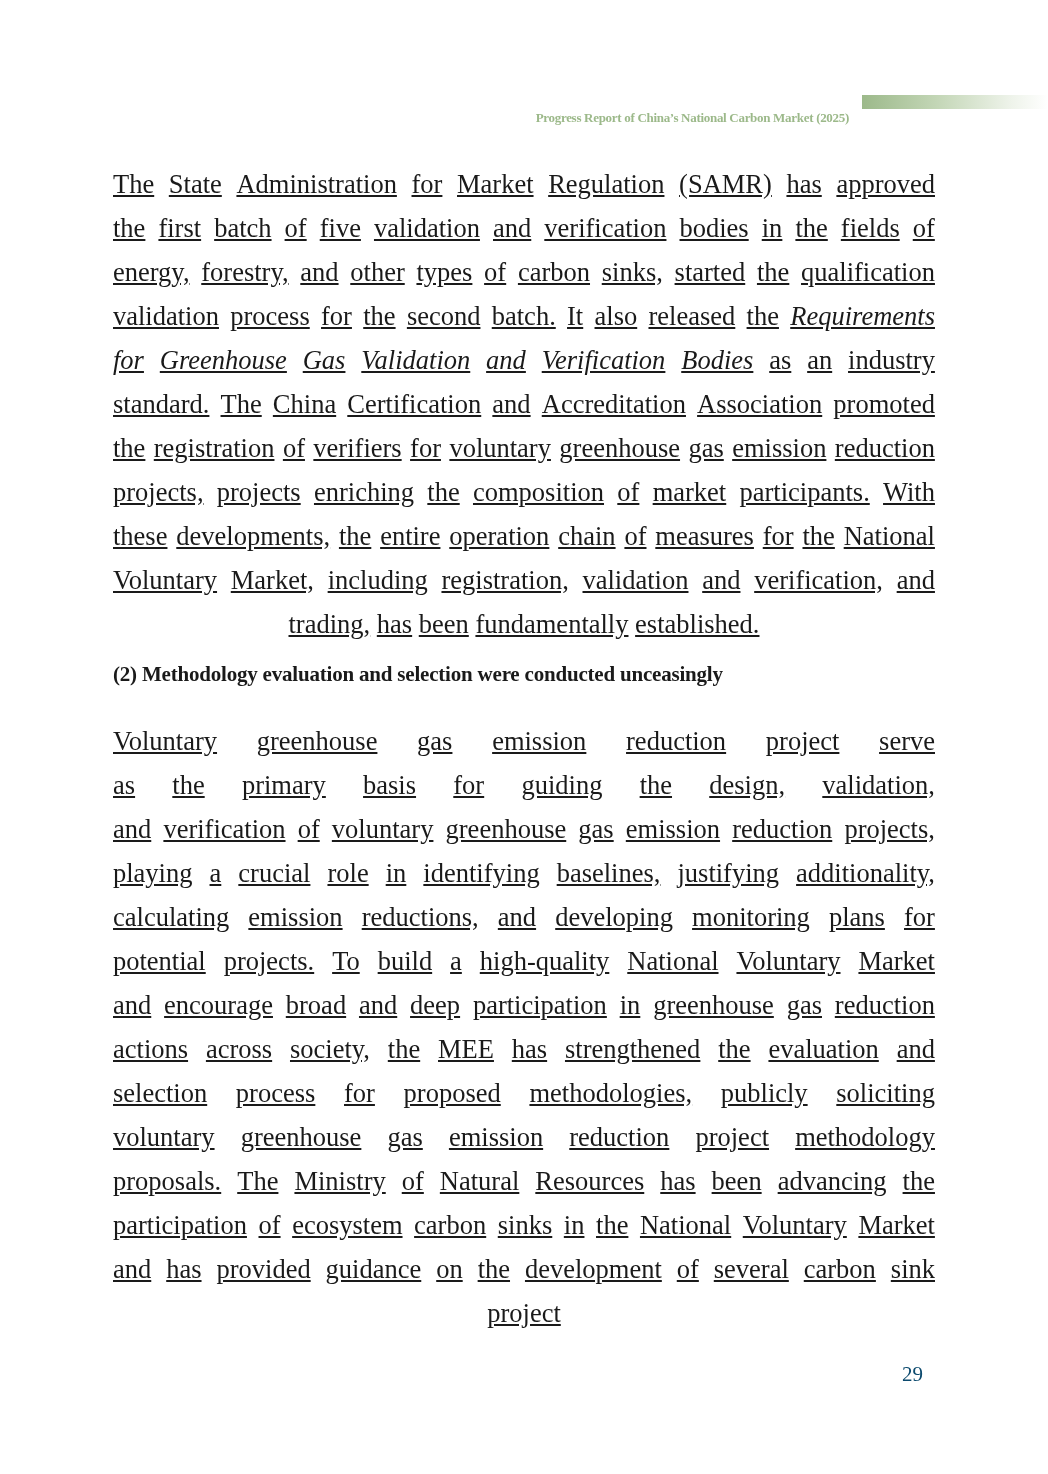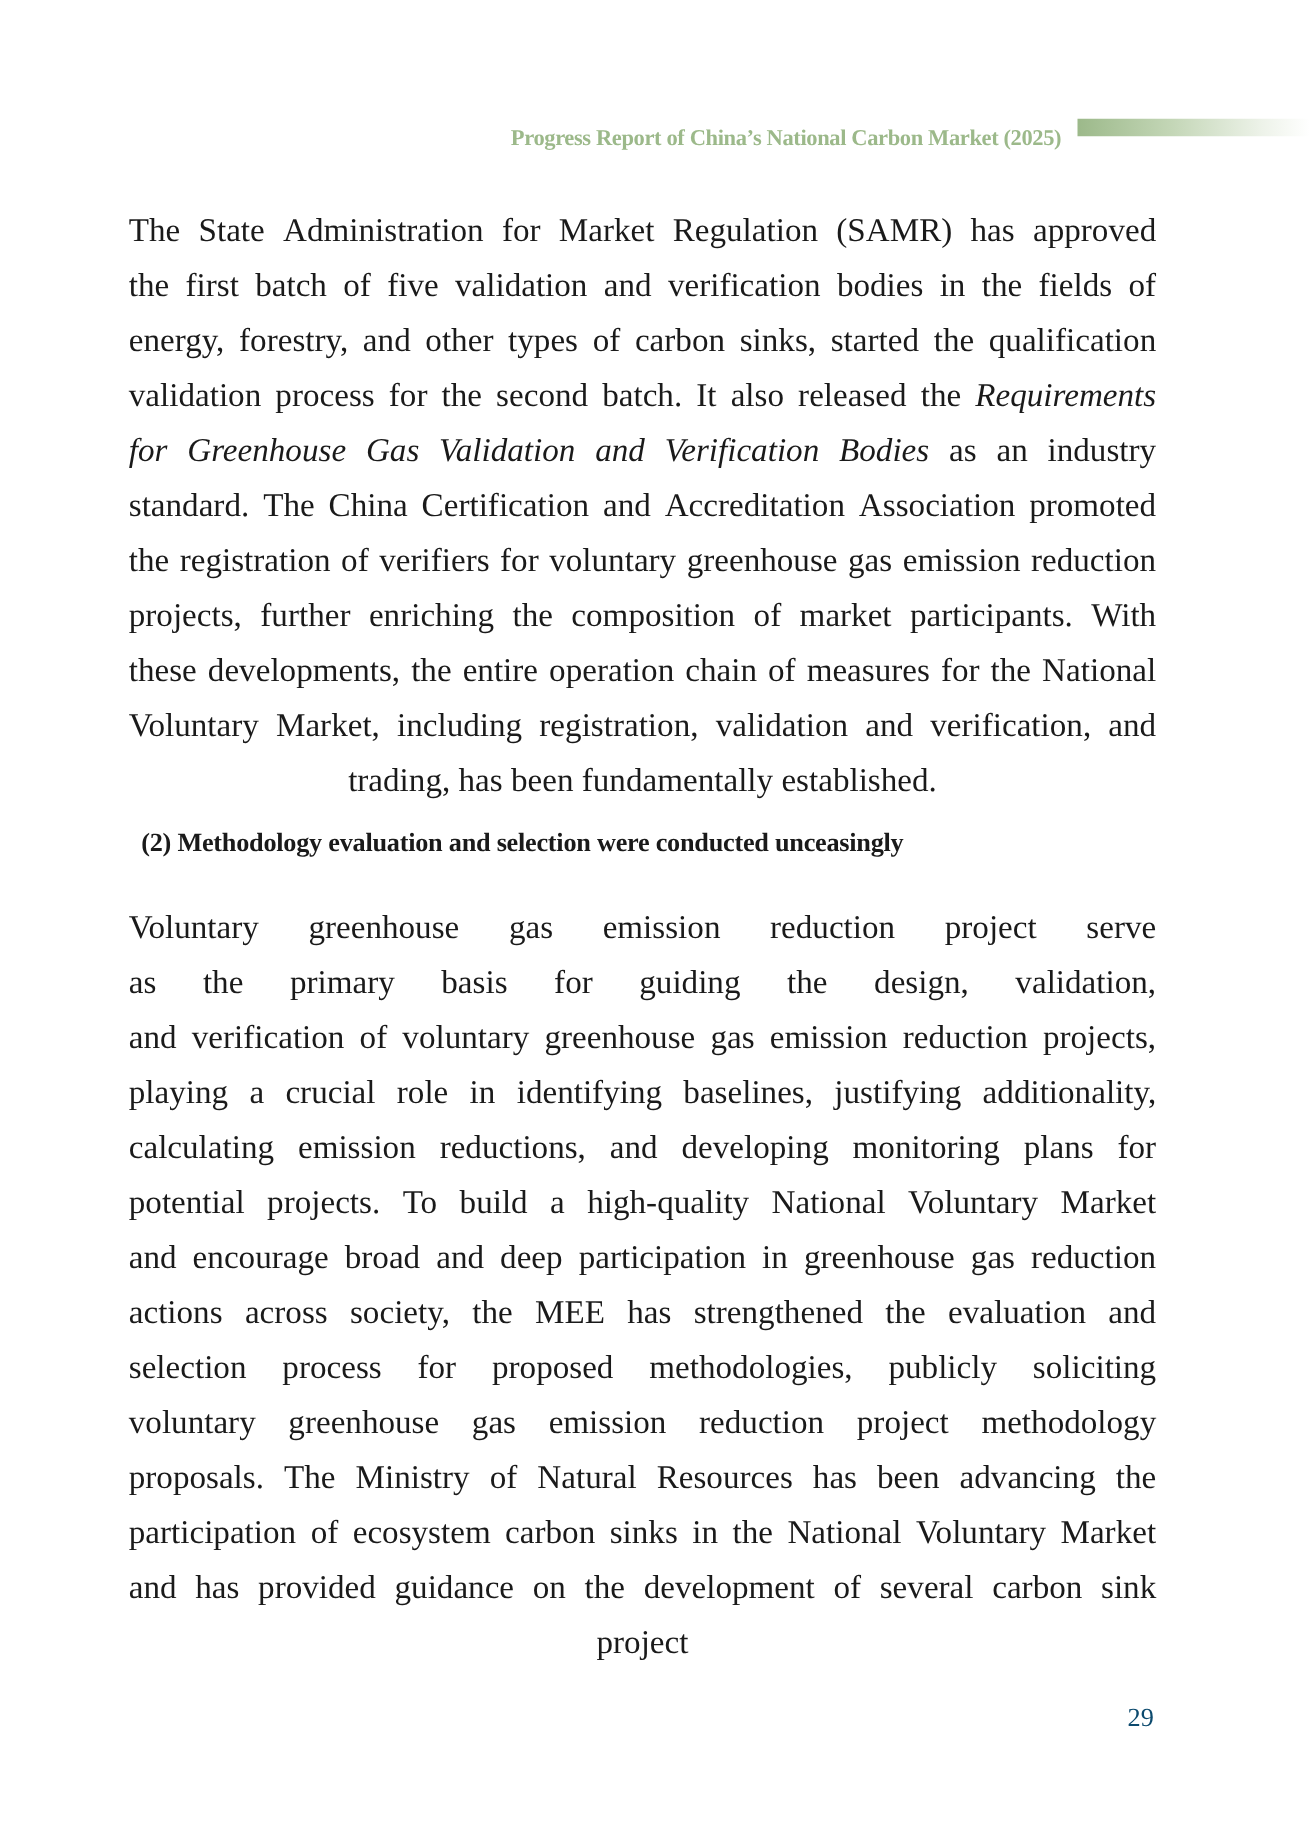--- a/index.html
+++ b/index.html
@@ -1,23 +1,23 @@
 <!DOCTYPE html>
 <html><head>
 <meta charset="utf-8">
 <style>
   html, body { margin: 0; padding: 0; background: #ffffff; }
   body { width: 1048px; height: 1474px; position: relative; overflow: hidden;
          font-family: "Liberation Serif", "DejaVu Serif", serif; color: #1a1a1a; }
   .running-header { position: absolute; top: 92px; left: 0; width: 1048px; height: 22px; }
-  .running-title { position: absolute; right: 199px; top: 8px; font-size: 18px; font-weight: bold;
+  .running-title { position: absolute; right: 199px; top: 18px; font-size: 13px; font-weight: bold;
                    color: #9cb98a; letter-spacing: -0.3px; white-space: nowrap; }
   .header-bar { position: absolute; left: 862px; top: 3px; width: 186px; height: 14px;
                 background: linear-gradient(to right, #9cb98a 0%, #c3d6b6 40%, #eef3ea 80%, #ffffff 100%); }
-  .content { position: absolute; left: 103px; width: 822px; }
+  .content { position: absolute; left: 113px; width: 822px; text-decoration: underline; }
   .para { font-size: 26.5px; line-height: 44px; margin: 0; }
   .jline { display: flex; justify-content: space-between; height: 44px; white-space: pre; }
   .jline.last { justify-content: center; gap: 0.25em; }
   em { font-style: italic; }
   .section-heading { position: absolute; left: 113px; top: 662px; font-size: 21px; font-weight: bold;
                      margin: 0; white-space: nowrap; letter-spacing: -0.2px; }
   .page-number { position: absolute; left: 902px; top: 1362px; font-size: 21px; color: #0c4a6e; }
 </style>
 </head>
 <body>
@@ -29,21 +29,21 @@
 
 <div class="content" style="top:162px;">
   <div class="para" id="p1">
       <div class="jline"><span>The</span><span>State</span><span>Administration</span><span>for</span><span>Market</span><span>Regulation</span><span>(SAMR)</span><span>has</span><span>approved</span></div>
       <div class="jline"><span>the</span><span>first</span><span>batch</span><span>of</span><span>five</span><span>validation</span><span>and</span><span>verification</span><span>bodies</span><span>in</span><span>the</span><span>fields</span><span>of</span></div>
       <div class="jline"><span>energy,</span><span>forestry,</span><span>and</span><span>other</span><span>types</span><span>of</span><span>carbon</span><span>sinks,</span><span>started</span><span>the</span><span>qualification</span></div>
       <div class="jline"><span>validation</span><span>process</span><span>for</span><span>the</span><span>second</span><span>batch.</span><span>It</span><span>also</span><span>released</span><span>the</span><em>Requirements</em></div>
       <div class="jline"><em>for</em><em>Greenhouse</em><em>Gas</em><em>Validation</em><em>and</em><em>Verification</em><em>Bodies</em><span>as</span><span>an</span><span>industry</span></div>
       <div class="jline"><span>standard.</span><span>The</span><span>China</span><span>Certification</span><span>and</span><span>Accreditation</span><span>Association</span><span>promoted</span></div>
       <div class="jline"><span>the</span><span>registration</span><span>of</span><span>verifiers</span><span>for</span><span>voluntary</span><span>greenhouse</span><span>gas</span><span>emission</span><span>reduction</span></div>
-      <div class="jline"><span>projects,</span><span>further</span><span>enriching</span><span>the</span><span>composition</span><span>of</span><span>market</span><span>participants.</span><span>With</span></div>
+      <div class="jline"><span>projects,</span><span>projects</span><span>enriching</span><span>the</span><span>composition</span><span>of</span><span>market</span><span>participants.</span><span>With</span></div>
       <div class="jline"><span>these</span><span>developments,</span><span>the</span><span>entire</span><span>operation</span><span>chain</span><span>of</span><span>measures</span><span>for</span><span>the</span><span>National</span></div>
       <div class="jline"><span>Voluntary</span><span>Market,</span><span>including</span><span>registration,</span><span>validation</span><span>and</span><span>verification,</span><span>and</span></div>
       <div class="jline last"><span>trading,</span><span>has</span><span>been</span><span>fundamentally</span><span>established.</span></div>
     </div>
 </div>
 
 <h2 class="section-heading">(2) Methodology evaluation and selection were conducted unceasingly</h2>
 
 <div class="content" style="top:719px;">
   <div class="para" id="p2">

